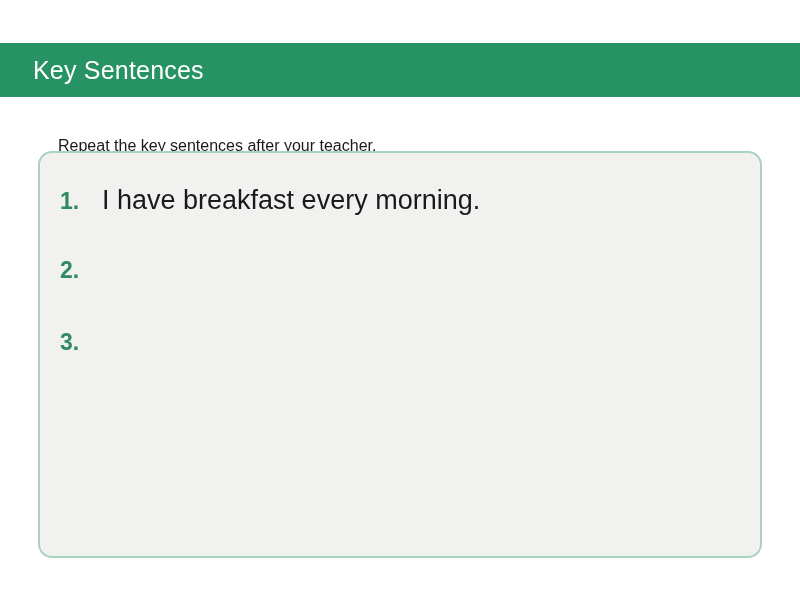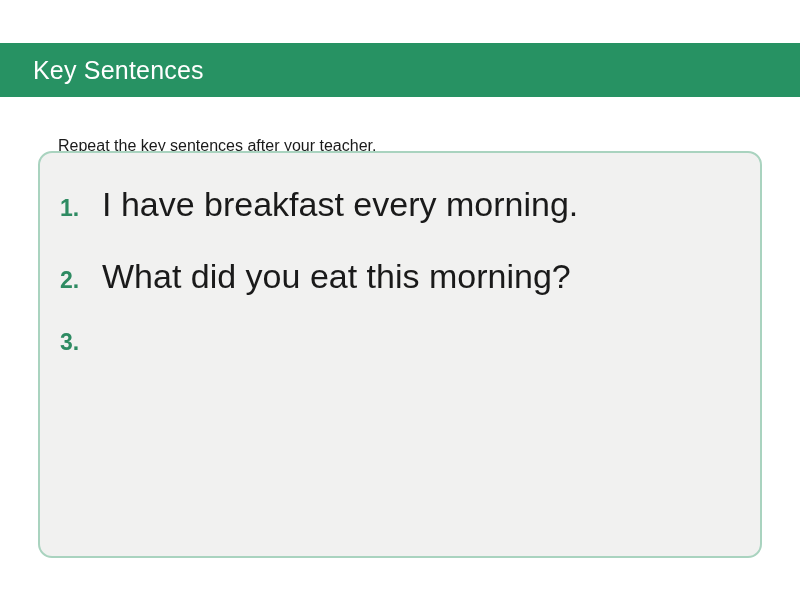--- a/index.html
+++ b/index.html
@@ -80,21 +80,21 @@
     color: #2e8b62;
     font-size: 23px;
     font-weight: bold;
     width: 42px;
     flex: 0 0 42px;
     text-align: left;
     line-height: 1;
   }
   .sentence-text {
     color: #1a1a1a;
-    font-size: 34px;
+    font-size: 27px;
     font-weight: 400;
     line-height: 1;
   }
 </style>
 </head>
 <body>
 
 <div class="slide">
 
   <div class="header-bar">
@@ -106,21 +106,20 @@
   <div class="card">
     <ul class="sentence-list">
 
       <li class="sentence-item">
         <span class="sentence-num">1.</span>
         <span class="sentence-text">I have breakfast every morning.</span>
       </li>
 
       <li class="sentence-item">
         <span class="sentence-num">2.</span>
-        <span class="sentence-text">What did you eat this morning?</span>
       </li>
 
       <li class="sentence-item">
         <span class="sentence-num">3.</span>
       </li>
 
     </ul>
   </div>
 
 </div>

